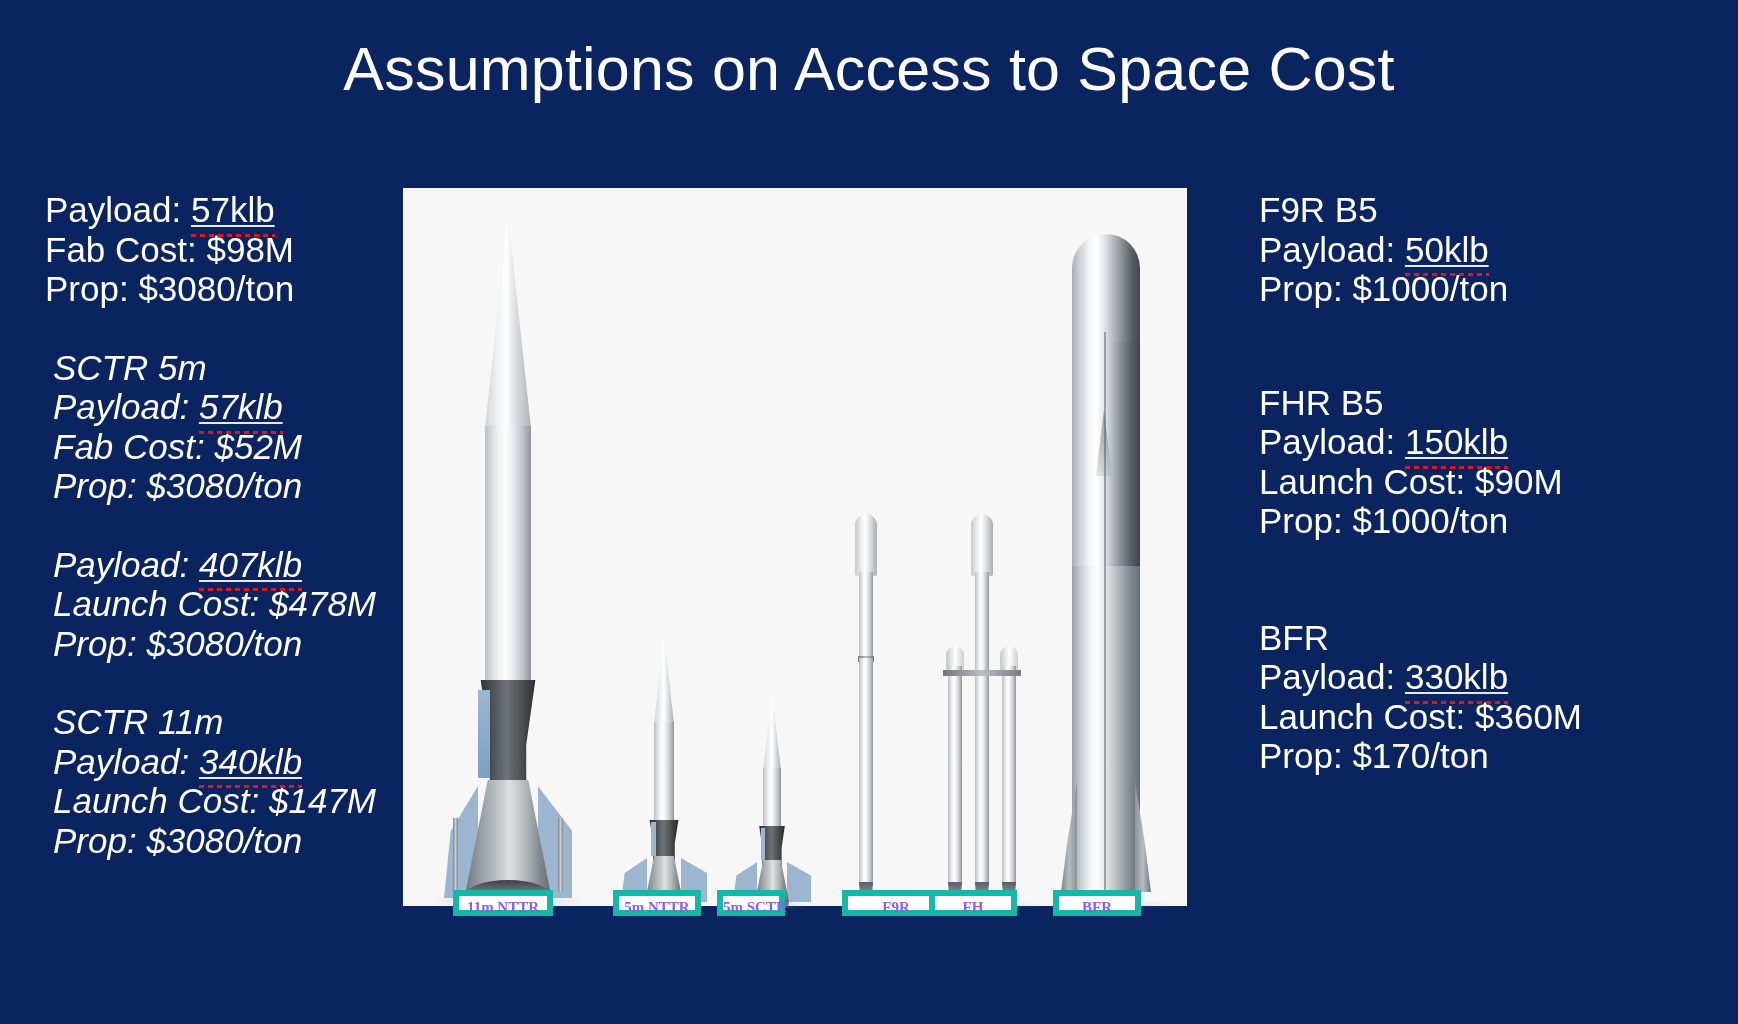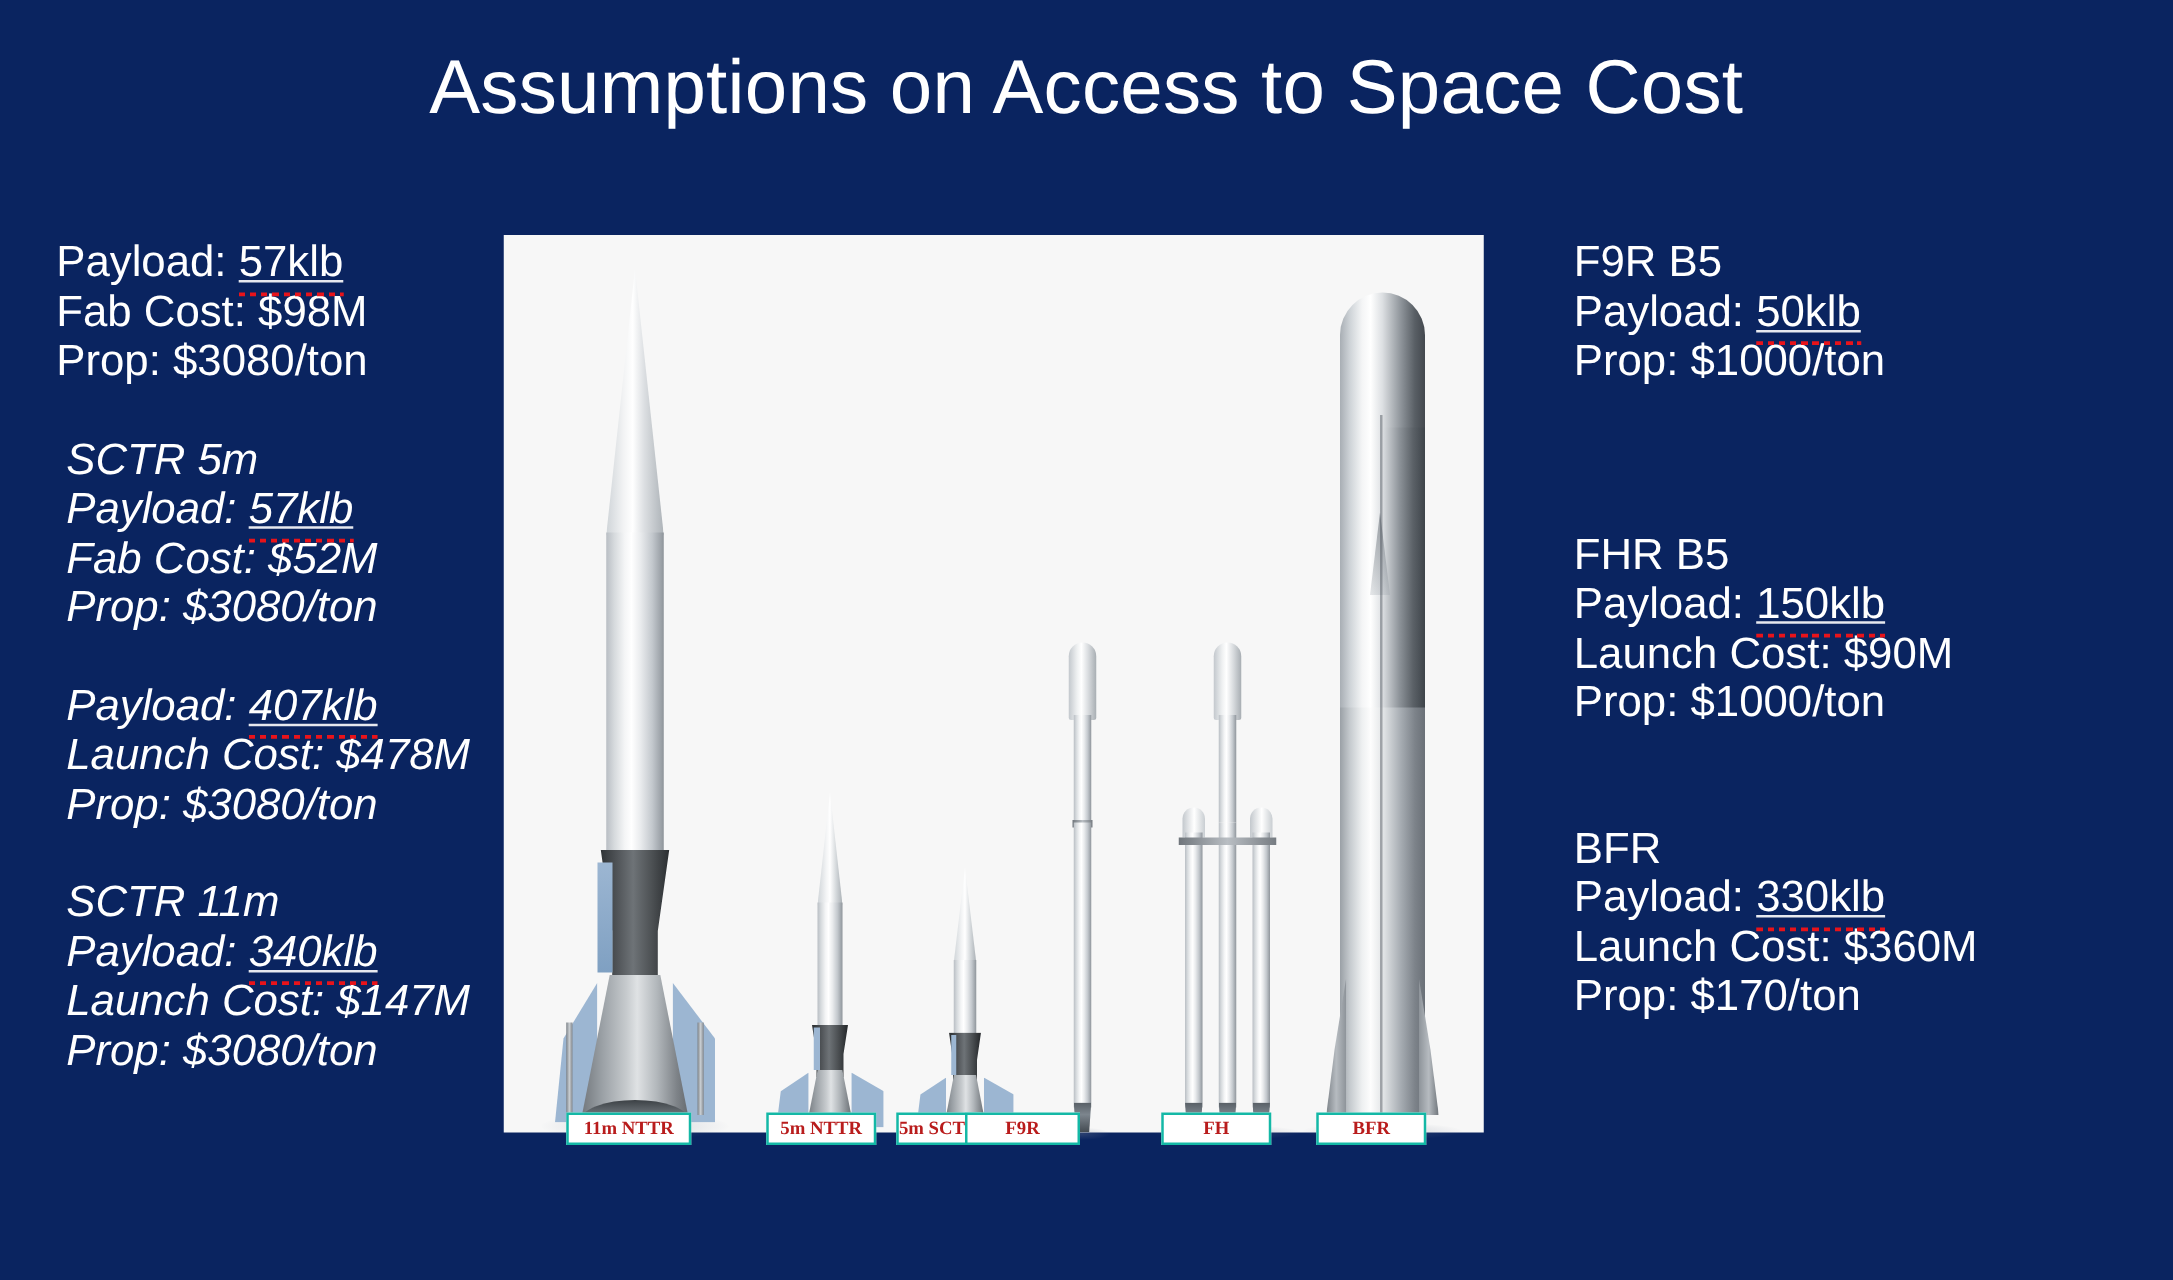--- a/index.html
+++ b/index.html
@@ -284,35 +284,35 @@
     position:absolute; left: 45px; bottom: 430px; width: 16px; height: 66px;
     background: linear-gradient(to bottom, rgba(90,98,106,.55), rgba(150,158,166,.25));
     clip-path: polygon(50% 0%, 100% 100%, 0% 100%);
   }
   #r-bfr .shadow { width: 128px; height: 14px; }
 
   
   .caption {
     position: absolute;
     background: #ffffff;
-    border: 2px solid #14b8a6;
-    color: #b91c1c;
+    border: 6px solid #14b8a6;
+    color: #8b5cf6;
     font-family: "Liberation Serif", serif;
     font-weight: bold;
     font-size: 15px;
     text-align: center;
     line-height: 22px;
     height: 26px;
     box-sizing: border-box;
     white-space: nowrap;
   }
   #cap-0 { left: 453px; top: 890px; width: 100px; }
   #cap-1 { left: 613px; top: 890px; width: 88px; }
   #cap-2 { left: 717px; top: 890px; width: 68px; font-family: Liberation Serif, serif; }
-  #cap-3 { left: 772px; top: 890px; width: 92px; }
+  #cap-3 { left: 842px; top: 890px; width: 108px; }
   #cap-4 { left: 929px; top: 890px; width: 88px; }
   #cap-5 { left: 1053px; top: 890px; width: 88px; }
 </style>
 </head>
 <body>
 
 <div class="slide">
 
   <div class="title">Assumptions on Access to Space Cost</div>
 
@@ -341,21 +341,21 @@
       <span class="line">SCTR 11m</span>
       <span class="line"><span>Payload:</span> <span class="sq">340klb</span></span>
       <span class="line"><span>Launch Cost:</span> <span>$147M</span></span>
       <span class="line"><span>Prop:</span> <span>$3080/ton</span></span>
     </div>
 
   </div>
 
   <div class="col col-right">
 
-    <div class="block" style="margin-bottom:115px;">
+    <div class="block" style="margin-bottom:74px;">
       <span class="line">F9R B5</span>
       <span class="line"><span>Payload:</span> <span class="sq">50klb</span></span>
       <span class="line"><span>Prop:</span> <span>$1000/ton</span></span>
     </div>
 
     <div class="block" style="margin-bottom:77px;">
       <span class="line">FHR B5</span>
       <span class="line"><span>Payload:</span> <span class="sq">150klb</span></span>
       <span class="line"><span>Launch Cost:</span> <span>$90M</span></span>
       <span class="line"><span>Prop:</span> <span>$1000/ton</span></span>

